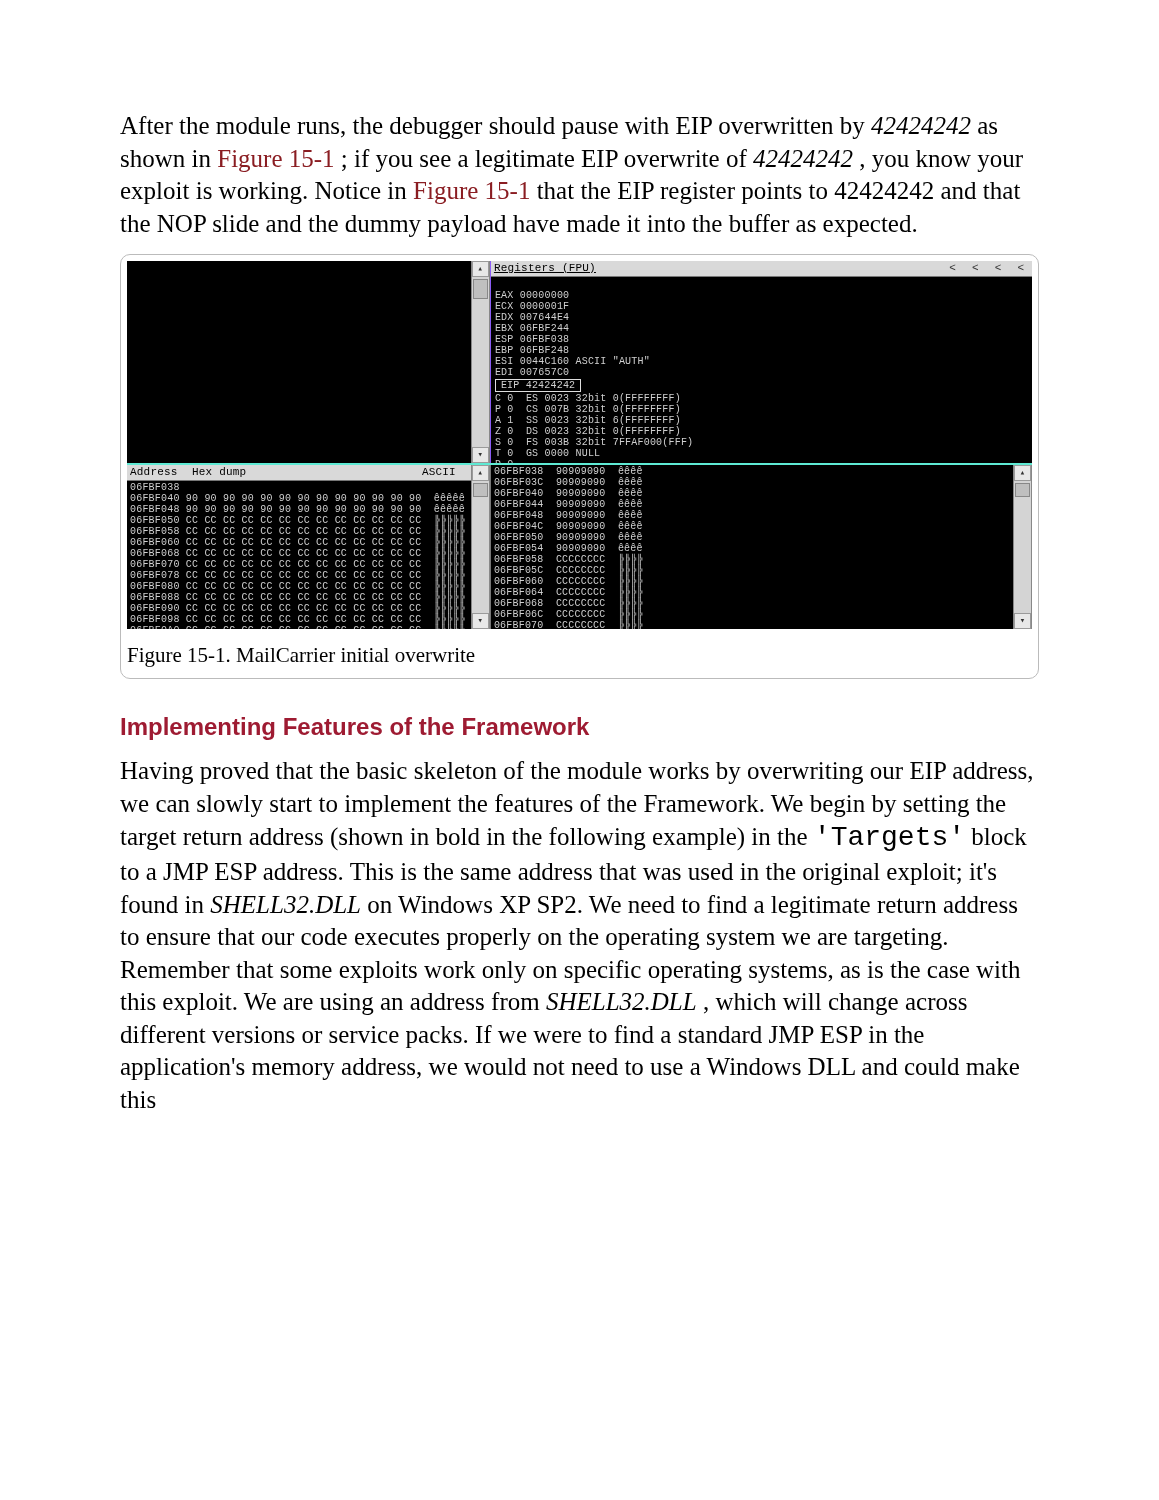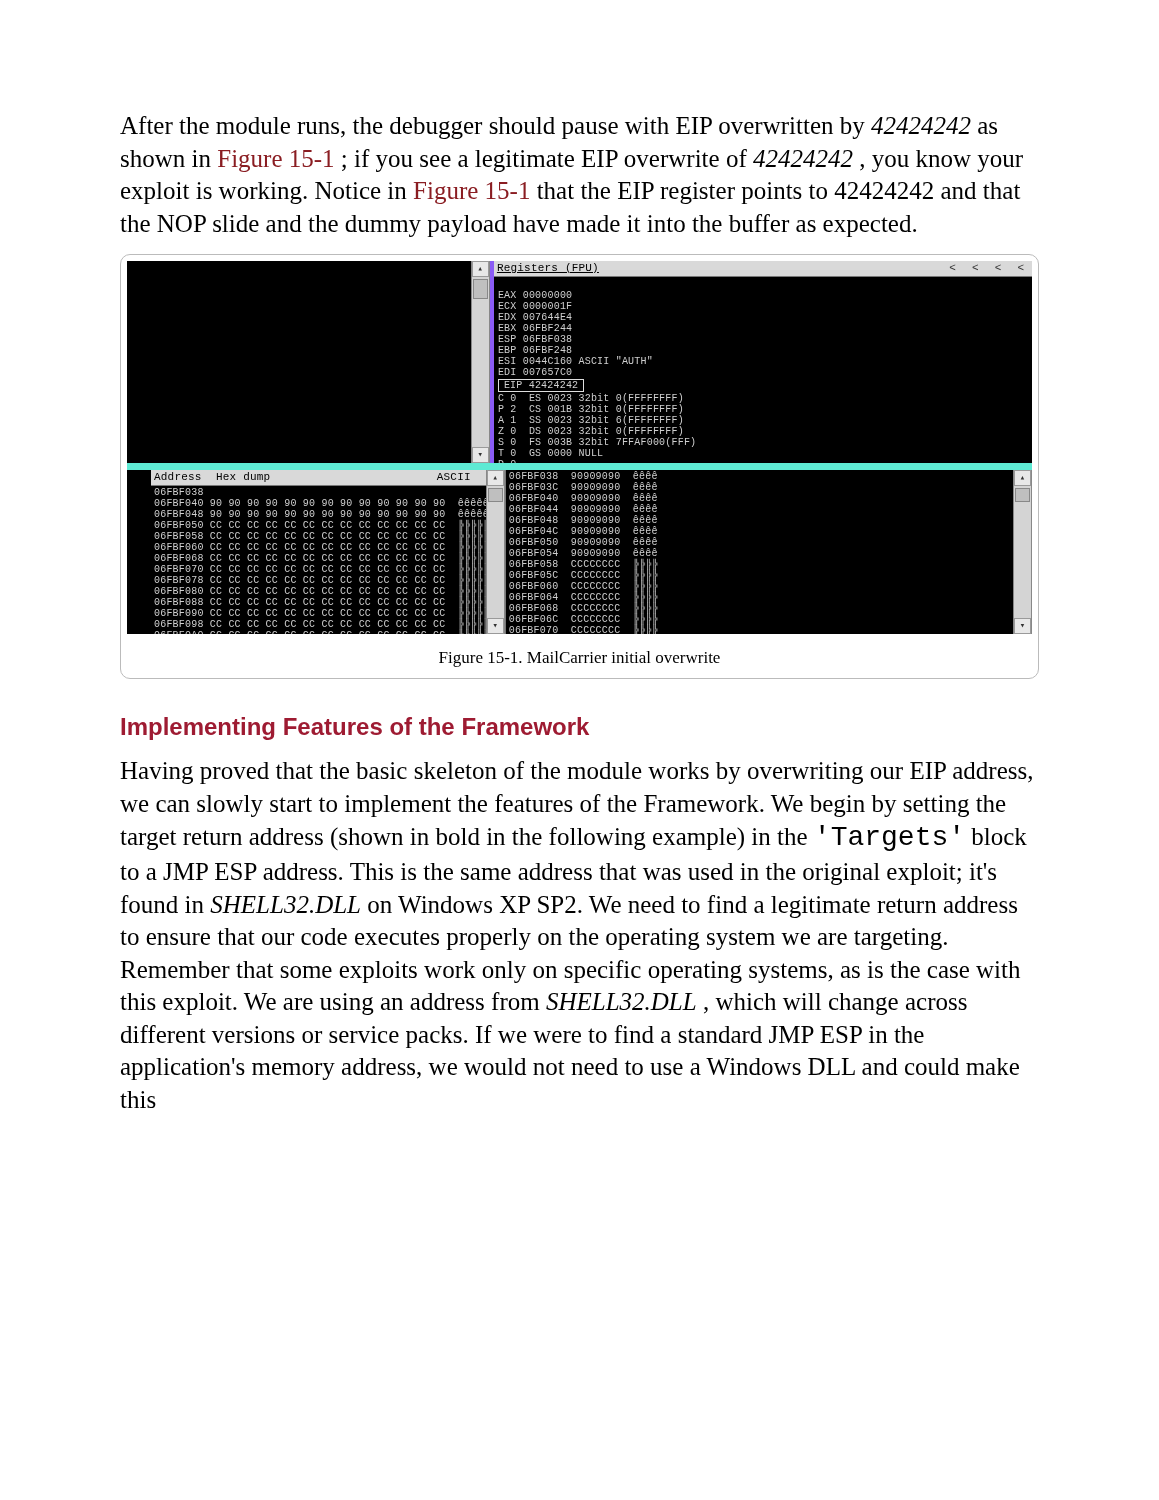--- a/index.html
+++ b/index.html
@@ -35,37 +35,37 @@
   }
   
   .figure {
     border: 1px solid #bbb;
     border-radius: 10px;
     margin: 10px 0 0 0;
     padding: 6px 6px 10px 6px;
     box-sizing: border-box;
   }
   .figcaption {
-    text-align: center;
-    font-size: 17px;
+    text-align: left;
+    font-size: 21px;
     margin-top: 14px;
   }
   
   .dbg {
     background: #000;
     width: 100%;
     font-family: "Courier New", Courier, monospace;
     font-size: 10px;
     line-height: 11px;
     color: #cfcfcf;
     position: relative;
     letter-spacing: 0.2px;
   }
   .dbg-row1 { display: flex; height: 202px; }
-  .dbg-row2 { display: flex; height: 164px; border-top: 7px solid #5eead4; padding-left: 24px; }
+  .dbg-row2 { display: flex; height: 164px; border-top: 2px solid #5eead4; }
   .pane {
     position: relative;
     overflow: hidden;
     box-sizing: border-box;
   }
   .leftcol { width: 38%; }
   .rightcol { flex: 1 1 auto; }
   .scrollbar-v {
     width: 17px;
     background: #d9d9d9;
@@ -165,21 +165,21 @@
         <div class="pane leftcol">
           <div class="blackfill"></div>
         </div>
         <div class="scrollbar-v">
           <div class="sb-btn">▴</div>
           <div class="sb-track">
               <div class="sb-thumb" style="top:2px;height:20px;"></div>
             </div>
           <div class="sb-btn">▾</div>
         </div>
-        <div class="pane rightcol" style="border-left:4px solid #8b5cf6;">
+        <div class="pane rightcol" style="border-left:1px solid #8b5cf6;">
           <div class="reg-header">
             <span class="title">Registers (FPU)</span>
             <span class="spacer"></span>
             <span class="reg-chevrons">
               <span>&lt;</span>
               <span>&lt;</span>
               <span>&lt;</span>
               <span>&lt;</span>
             </span>
           </div>
@@ -187,21 +187,21 @@
 <span>EAX 00000000</span>
 <span>ECX 0000001F</span>
 <span>EDX 007644E4</span>
 <span>EBX 06FBF244</span>
 <span>ESP 06FBF038</span>
 <span>EBP 06FBF248</span>
 <span>ESI 0044C160 ASCII "AUTH"</span>
 <span>EDI 007657C0</span>
 <span class="eip-wrap">EIP 42424242</span>
 <span>C 0  ES 0023 32bit 0(FFFFFFFF)</span>
-<span>P 2  CS 001B 32bit 0(FFFFFFFF)</span>
+<span>P 0  CS 007B 32bit 0(FFFFFFFF)</span>
 <span>A 1  SS 0023 32bit 6(FFFFFFFF)</span>
 <span>Z 0  DS 0023 32bit 0(FFFFFFFF)</span>
 <span>S 0  FS 003B 32bit 7FFAF000(FFF)</span>
 <span>T 0  GS 0000 NULL</span>
 <span>D 0</span>
 
 
 </div>
         </div>
       </div>

